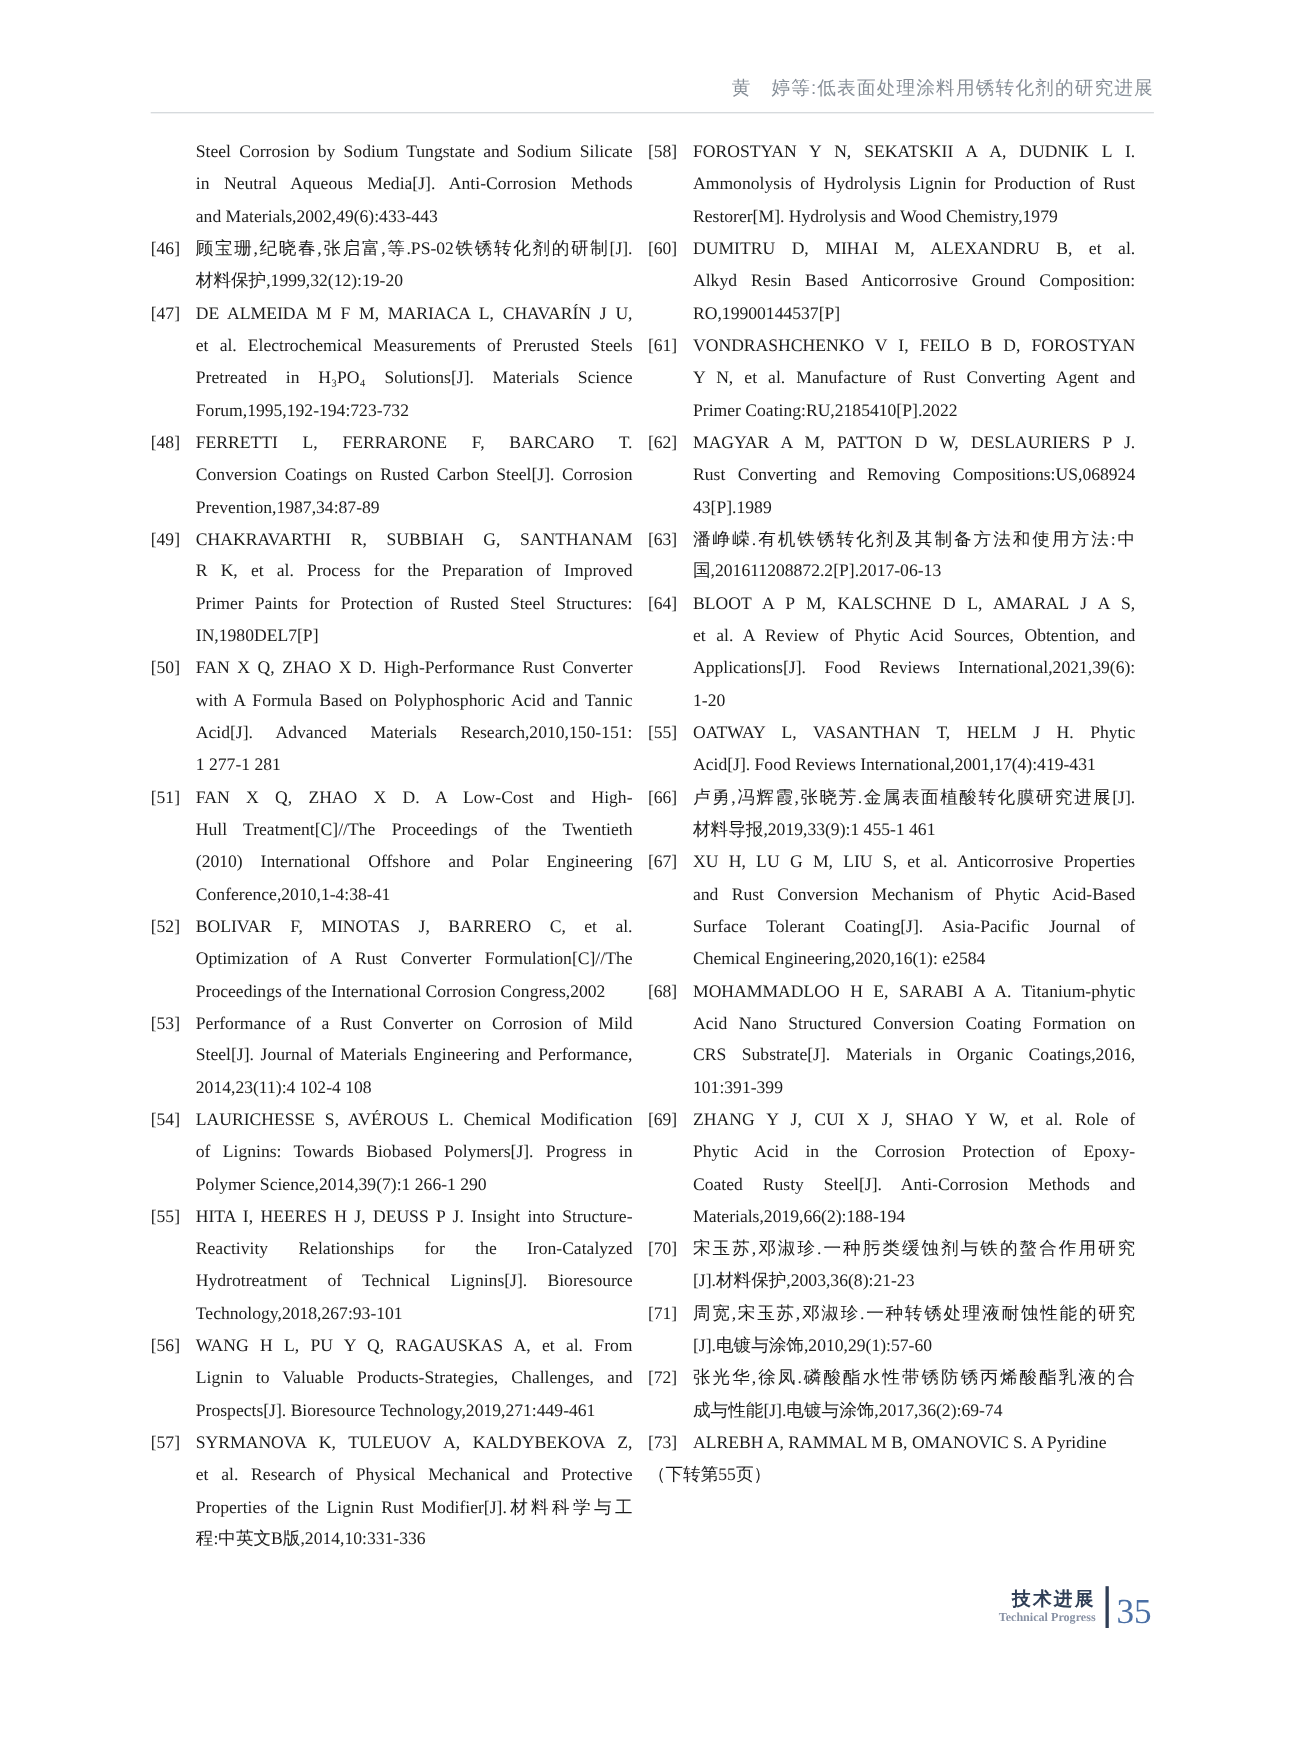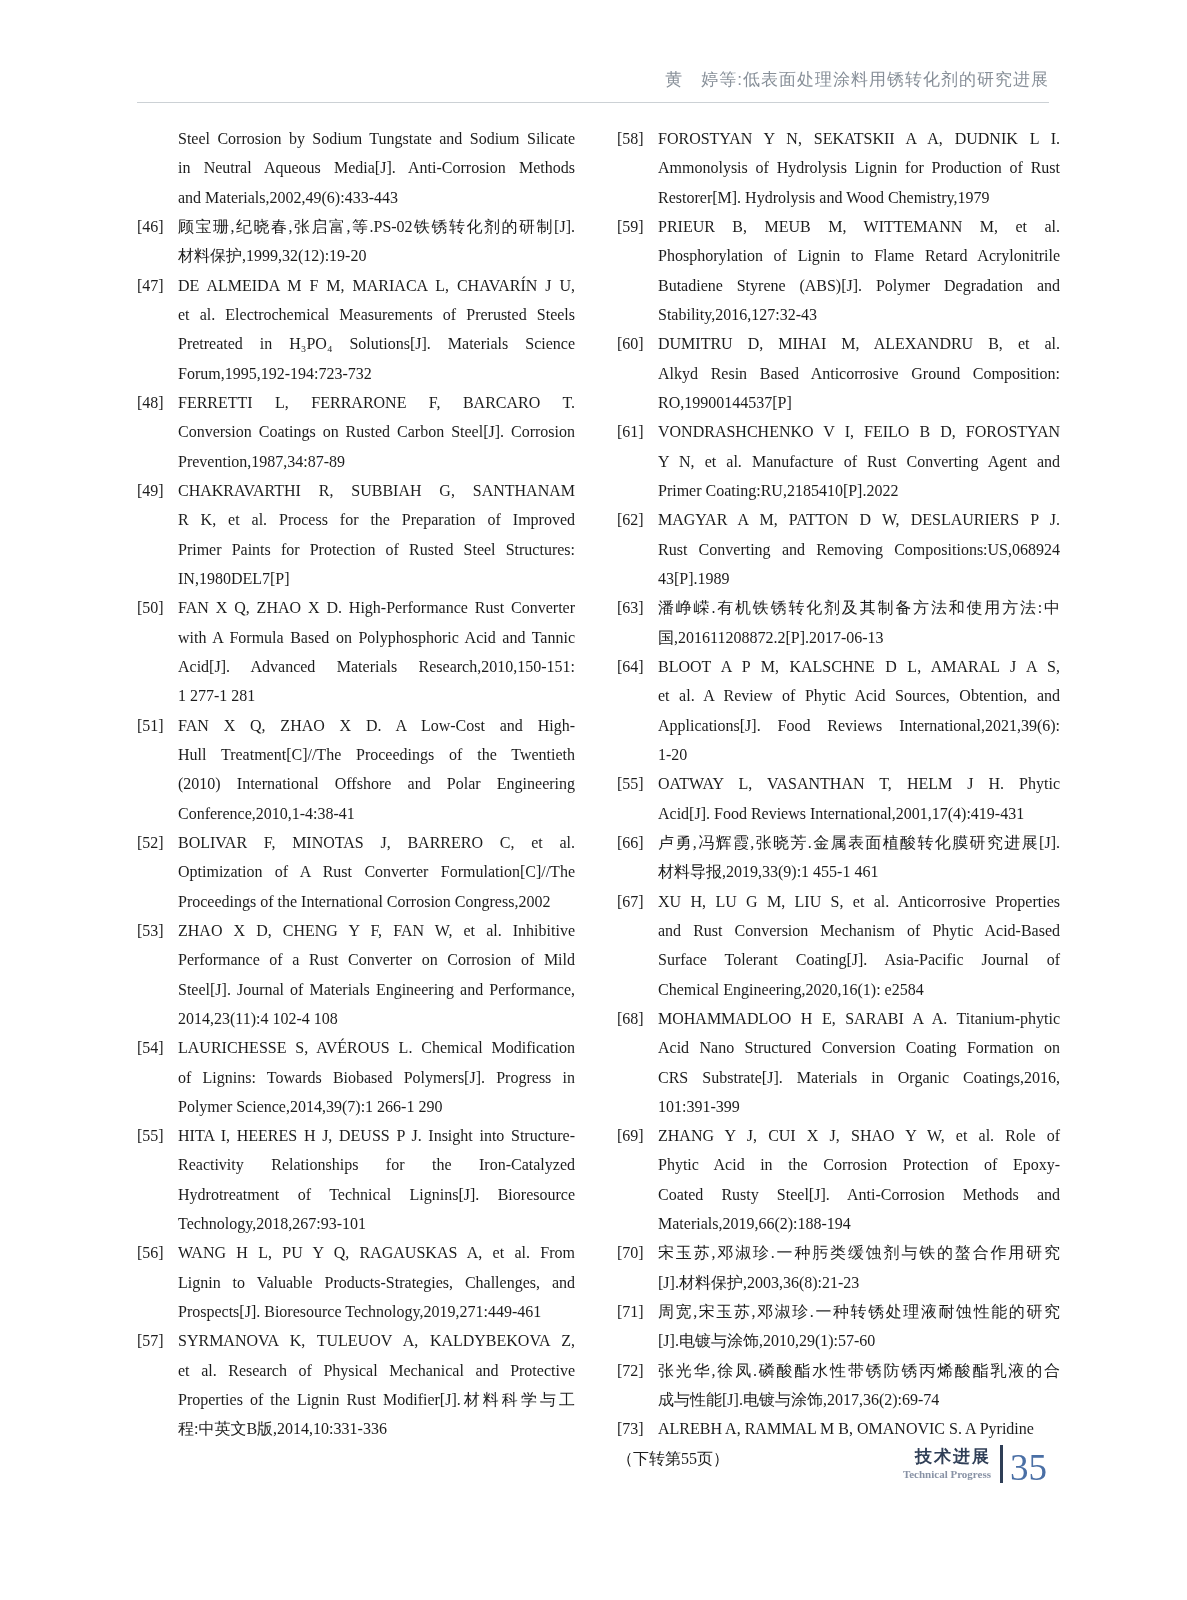--- a/index.html
+++ b/index.html
@@ -22,21 +22,21 @@
     color: #878f98;
     padding-bottom: 10px;
     border-bottom: 1px solid #ccd1d5;
     font-family: "Liberation Sans", "DejaVu Sans", sans-serif;
   }
   .columns {
     position: absolute;
     left: 137px; top: 124px;
     width: 910px;
     display: flex;
-    gap: 42px;
+    gap: 14px;
   }
   .col { flex: 0 0 auto; }
   .col-left  { width: 438px; }
   .col-right { width: 443px; }
   .ref {
     position: relative;
     padding-left: 41px;
     font-size: 16px;
     line-height: 29.33px;
   }
@@ -84,21 +84,21 @@
     margin-top: 1px;
     margin-left: 48px;
   }
   .footer-bar {
     width: 3px;
     height: 38px;
     background: #2f3e56;
     margin: 0 7px 0 9px;
   }
   .footer-page {
-    font-size: 37px;
+    font-size: 32px;
     color: #4a6fa5;
     font-family: "Liberation Serif", "DejaVu Serif", serif;
     padding-top: 8px;
   }
 </style>
 </head>
 <body>
 
 <div class="running-header">
   <span>黄　婷等:低表面处理涂料用锈转化剂的研究进展</span>
@@ -152,21 +152,20 @@
         <div class="ref-line last">Conference,2010,1-4:38-41</div>
       </div>
       <div class="ref">
         <span class="ref-label">[52]</span>
         <div class="ref-line">BOLIVAR F, MINOTAS J, BARRERO C, et al.</div>
         <div class="ref-line">Optimization of A Rust Converter Formulation[C]//The</div>
         <div class="ref-line last">Proceedings of the International Corrosion Congress,2002</div>
       </div>
       <div class="ref">
         <span class="ref-label">[53]</span>
-        <div class="ref-line">ZHAO X D, CHENG Y F, FAN W, et al. Inhibitive</div>
         <div class="ref-line">Performance of a Rust Converter on Corrosion of Mild</div>
         <div class="ref-line">Steel[J]. Journal of Materials Engineering and Performance,</div>
         <div class="ref-line last">2014,23(11):4 102-4 108</div>
       </div>
       <div class="ref">
         <span class="ref-label">[54]</span>
         <div class="ref-line">LAURICHESSE S, AVÉROUS L. Chemical Modification</div>
         <div class="ref-line">of Lignins: Towards Biobased Polymers[J]. Progress in</div>
         <div class="ref-line last">Polymer Science,2014,39(7):1 266-1 290</div>
       </div>
@@ -191,27 +190,20 @@
         <div class="ref-line last">程:中英文B版,2014,10:331-336</div>
       </div>
     </div>
   <div class="col col-right">
     <div id="col-right-refs">
         <div class="ref">
           <span class="ref-label">[58]</span>
           <div class="ref-line">FOROSTYAN Y N, SEKATSKII A A, DUDNIK L I.</div>
           <div class="ref-line">Ammonolysis of Hydrolysis Lignin for Production of Rust</div>
           <div class="ref-line last">Restorer[M]. Hydrolysis and Wood Chemistry,1979</div>
-        </div>
-        <div class="ref">
-          <span class="ref-label">[59]</span>
-          <div class="ref-line">PRIEUR B, MEUB M, WITTEMANN M, et al.</div>
-          <div class="ref-line">Phosphorylation of Lignin to Flame Retard Acrylonitrile</div>
-          <div class="ref-line">Butadiene Styrene (ABS)[J]. Polymer Degradation and</div>
-          <div class="ref-line last">Stability,2016,127:32-43</div>
         </div>
         <div class="ref">
           <span class="ref-label">[60]</span>
           <div class="ref-line">DUMITRU D, MIHAI M, ALEXANDRU B, et al.</div>
           <div class="ref-line">Alkyd Resin Based Anticorrosive Ground Composition:</div>
           <div class="ref-line last">RO,19900144537[P]</div>
         </div>
         <div class="ref">
           <span class="ref-label">[61]</span>
           <div class="ref-line">VONDRASHCHENKO V I, FEILO B D, FOROSTYAN</div>

